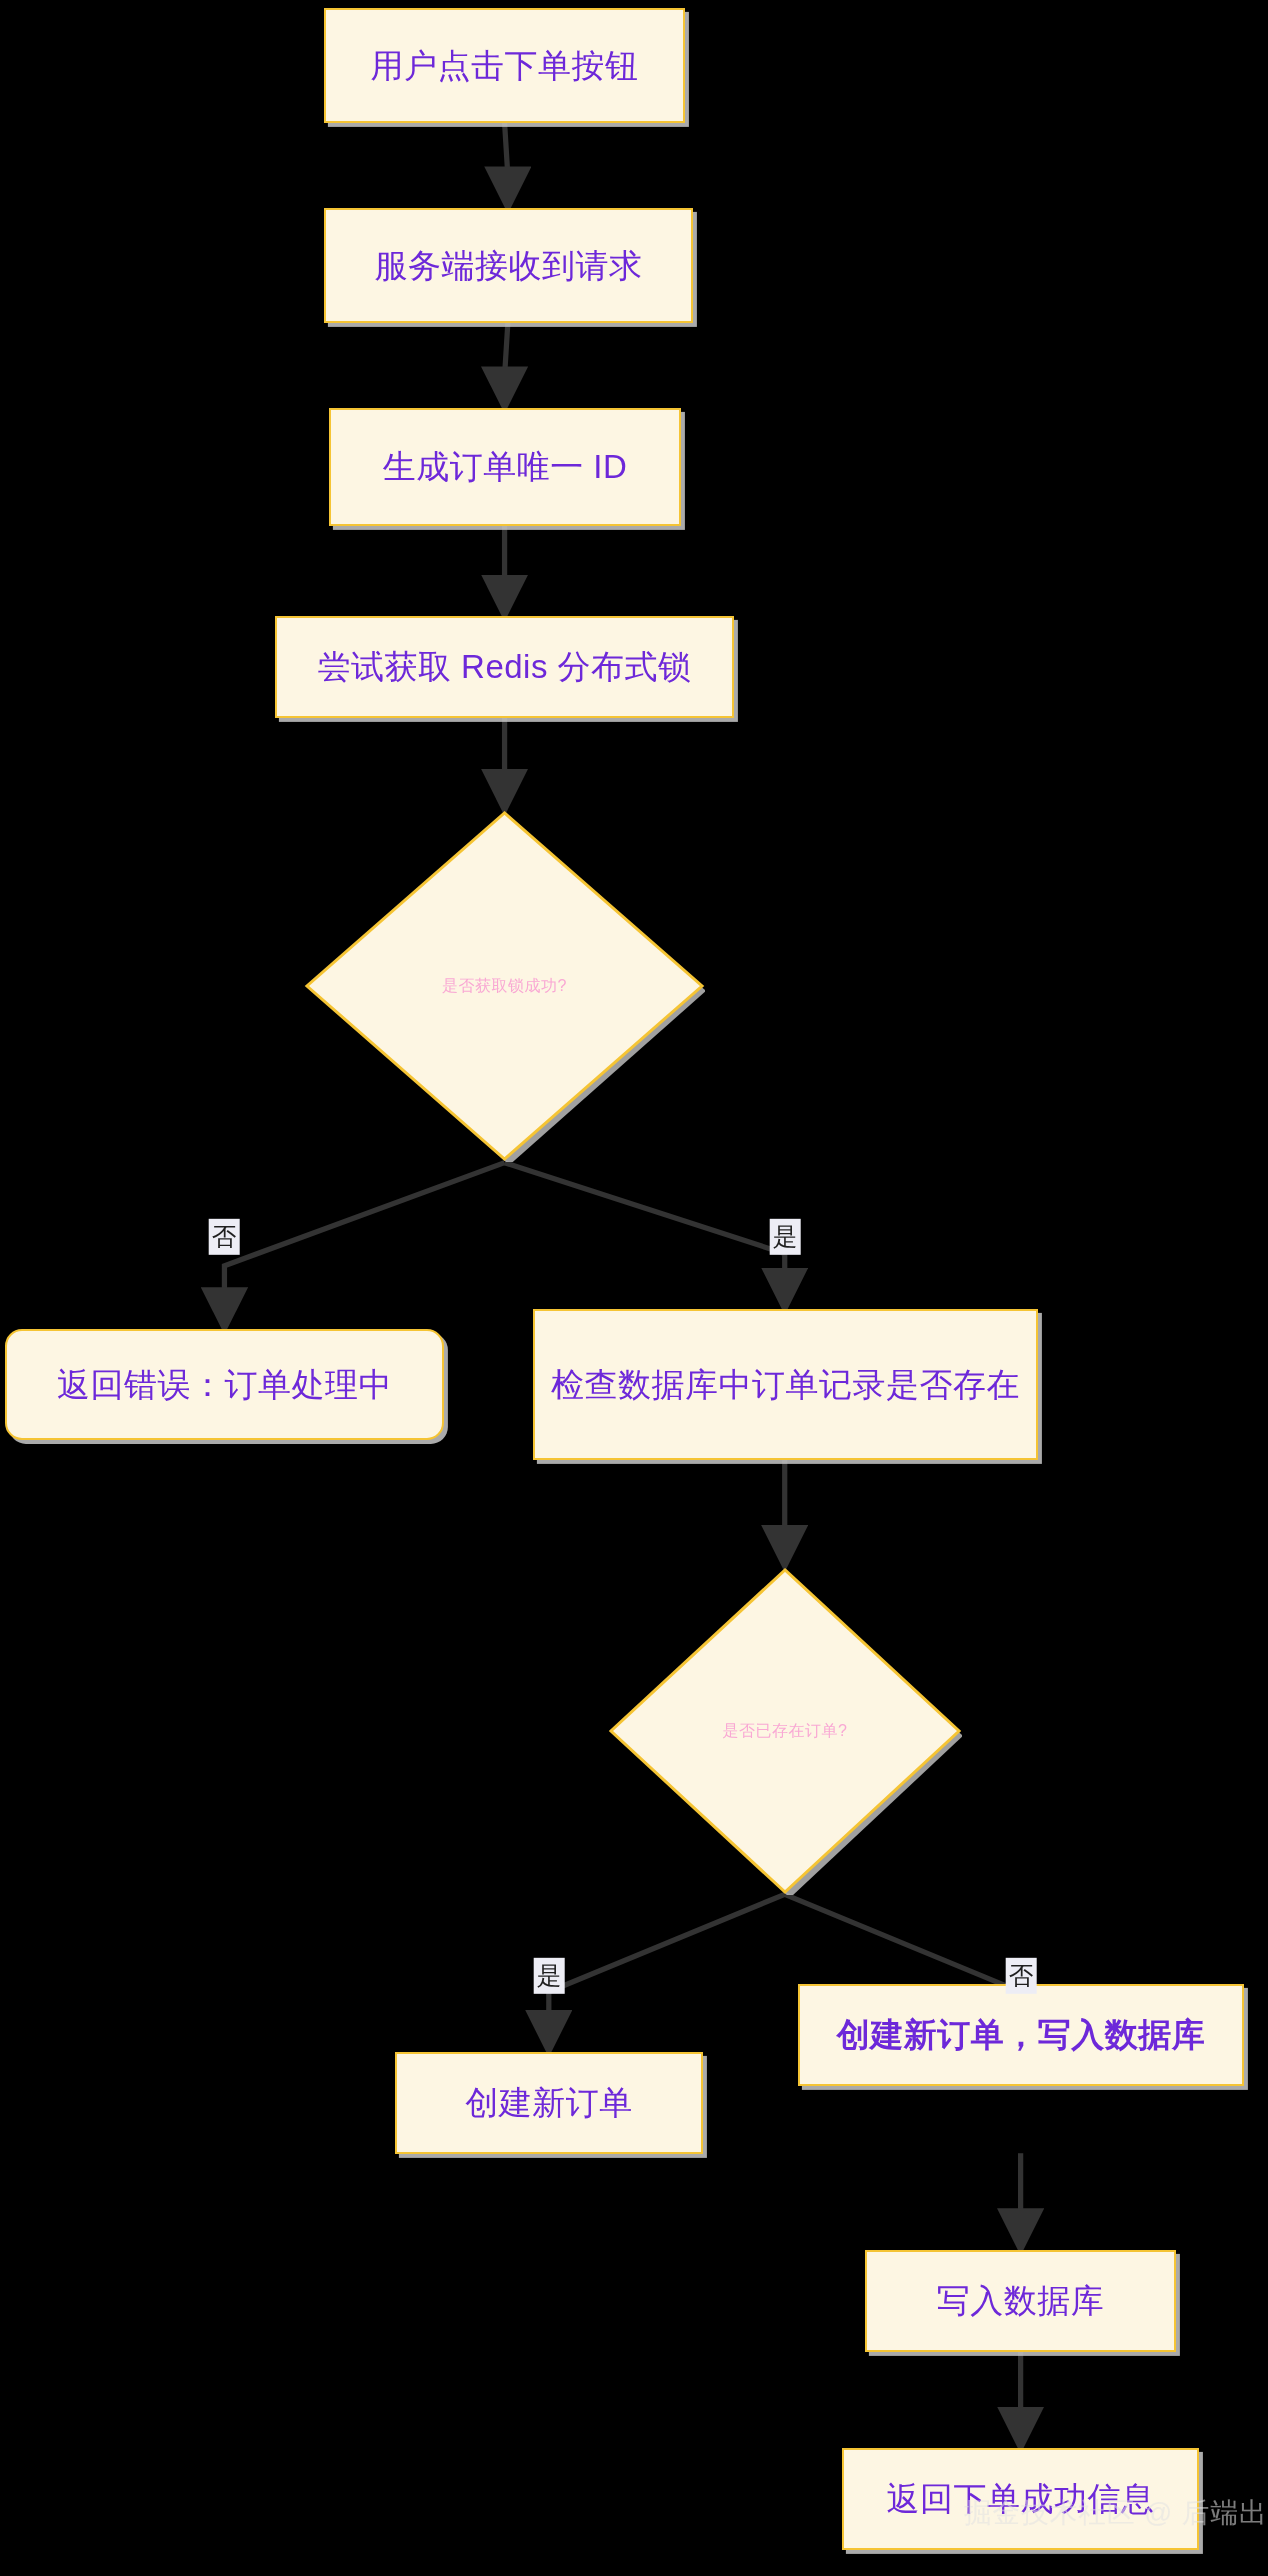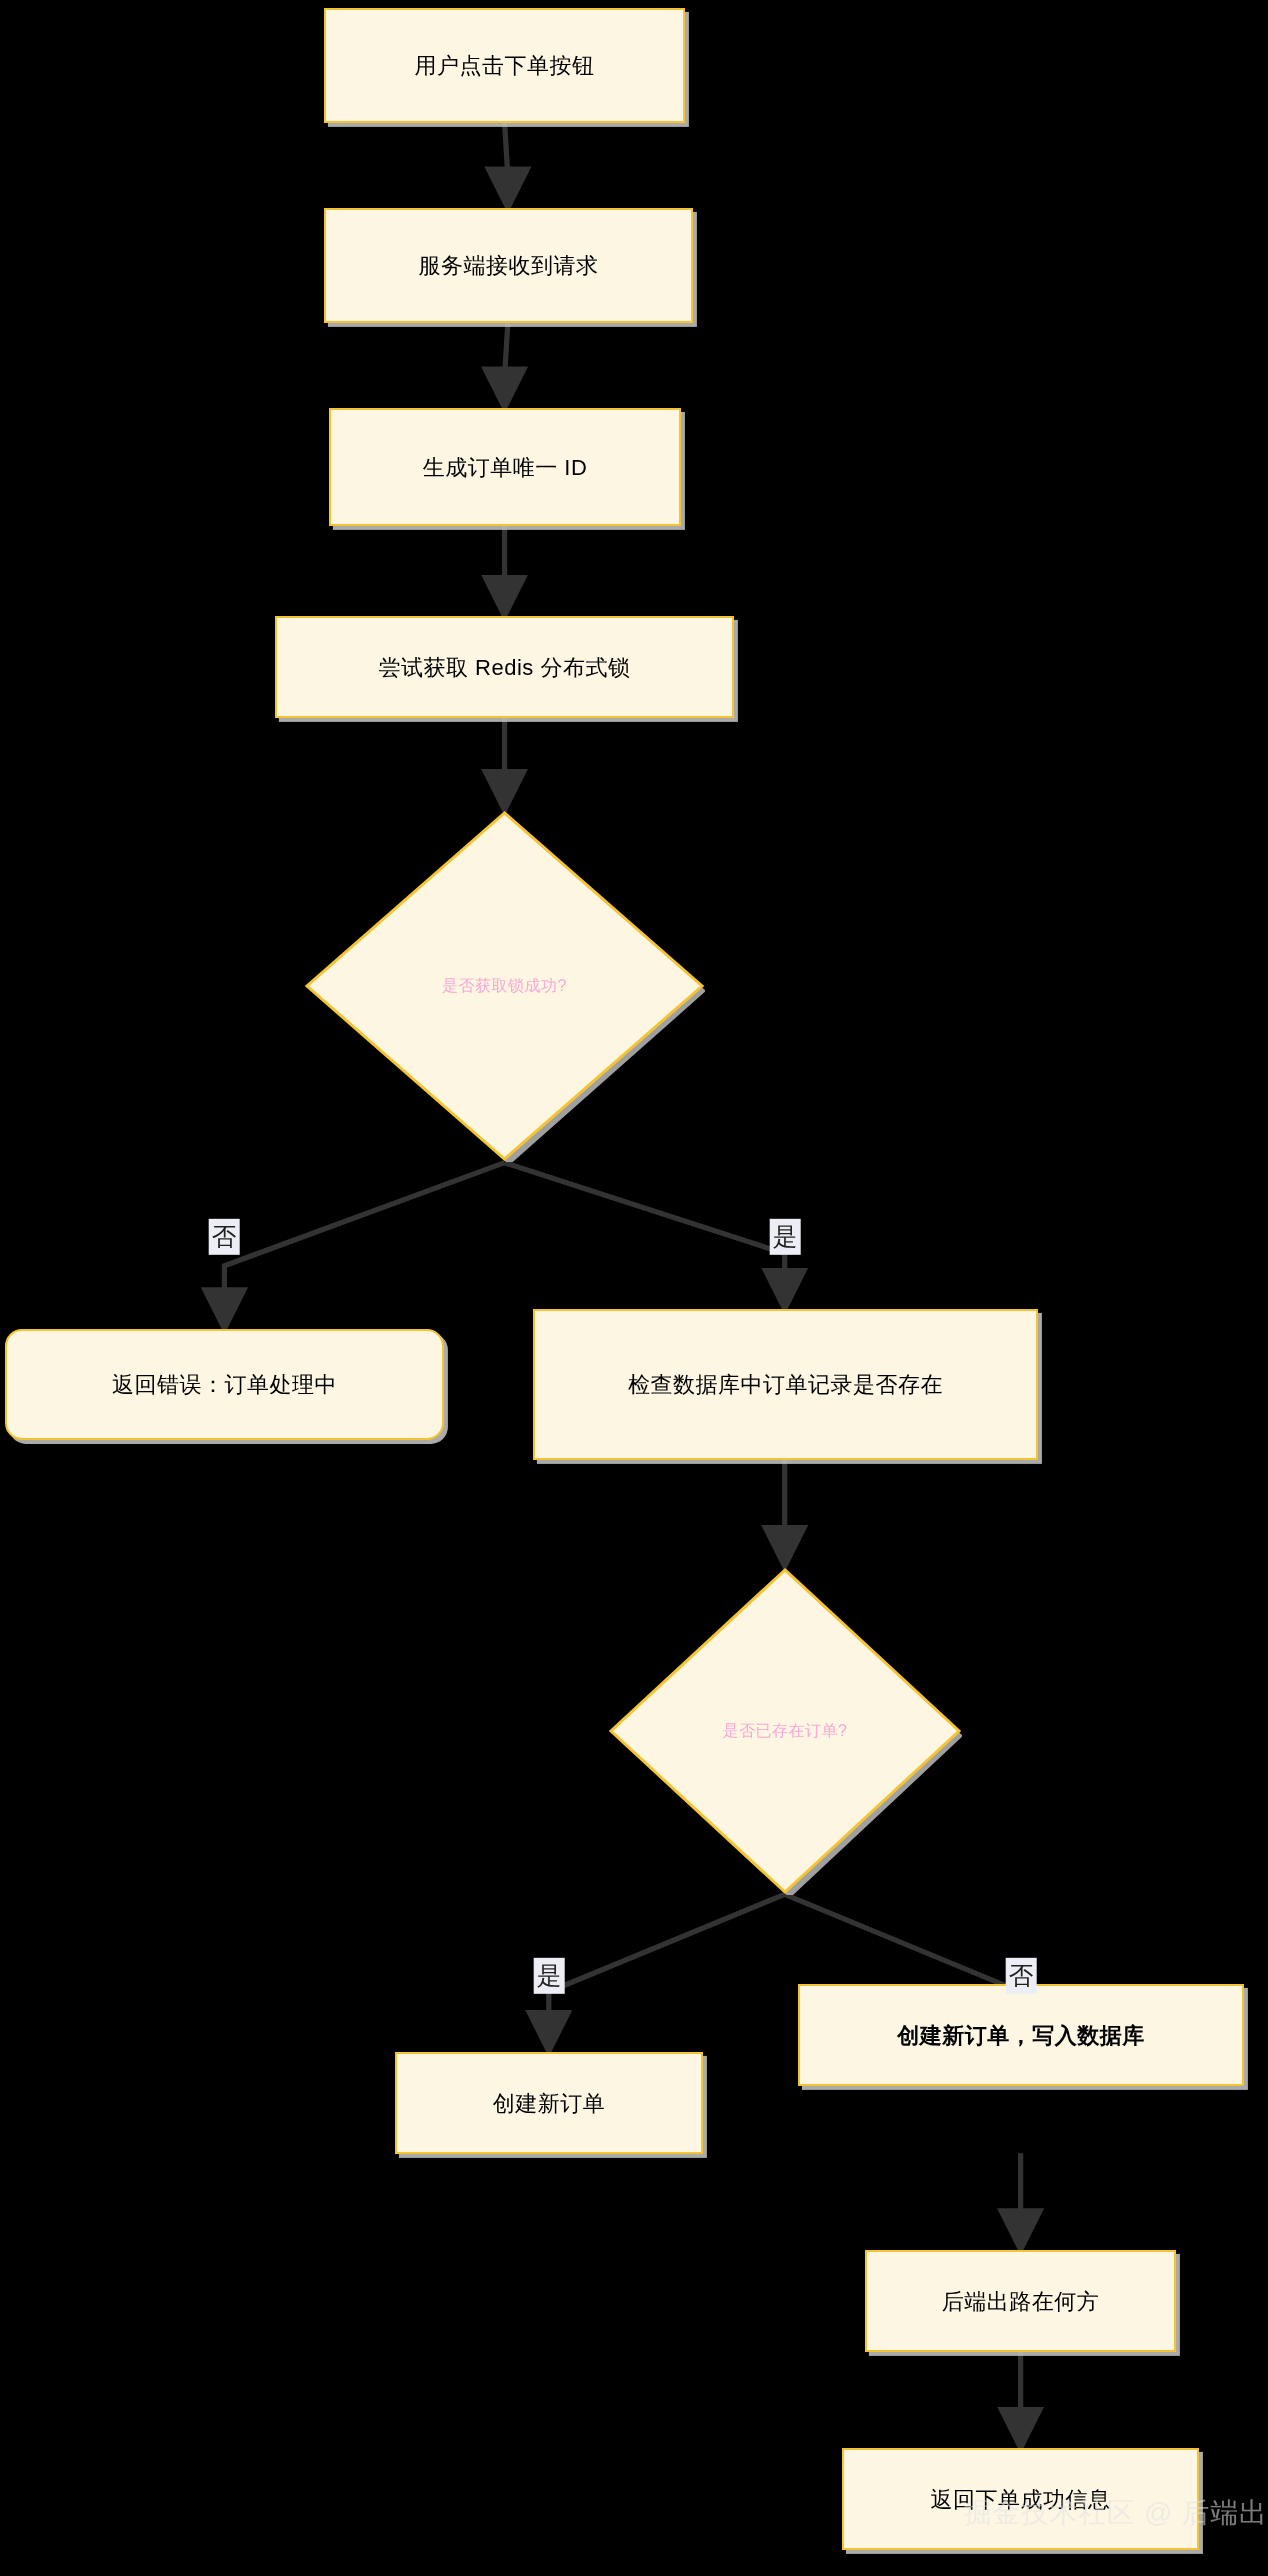--- a/index.html
+++ b/index.html
@@ -28,22 +28,22 @@
   .node {
     position: absolute;
     box-sizing: border-box;
     background: #FDF6E3;
     border: 2px solid #F5C434;
     box-shadow: 3.9px 3.9px 0 0 rgba(200,200,200,0.85);
     display: flex;
     align-items: center;
     justify-content: center;
     text-align: center;
-    color: #000000;
-    font-size: 22px;
+    color: #6d28d9;
+    font-size: 33px;
     line-height: 1.5;
     letter-spacing: 0.5px;
     padding: 3.9px 9.8px;
   }
   .diamond-wrap {
     position: absolute;
   }
   .diamond-shape {
     position: absolute;
     left: 0;
@@ -140,21 +140,21 @@
         </svg>
         <div class="diamond-label">是否已存在订单?</div>
       </div>
       <div class="node" style="left: 395px; top: 2052px; width: 308px; height: 102px;">
         <span>创建新订单</span>
       </div>
       <div class="node" style="left: 798px; top: 1984px; width: 446px; height: 102px; font-weight: bold;">
         <span>创建新订单，写入数据库</span>
       </div>
       <div class="node" style="left: 865px; top: 2250px; width: 311px; height: 102px;">
-        <span>后端出路在何方</span>
+        <span>写入数据库</span>
       </div>
       <div class="node" style="left: 842px; top: 2448px; width: 357px; height: 102px; text-align: center;">
         <span>返回下单成功信息</span>
       </div>
     </div>
   <div id="labels-layer">
       <div class="edge-label" style="left: 224px; top: 1237px;">否</div>
       <div class="edge-label" style="left: 785px; top: 1237px;">是</div>
       <div class="edge-label" style="left: 549px; top: 1976px;">是</div>
       <div class="edge-label" style="left: 1021px; top: 1976px;">否</div>

